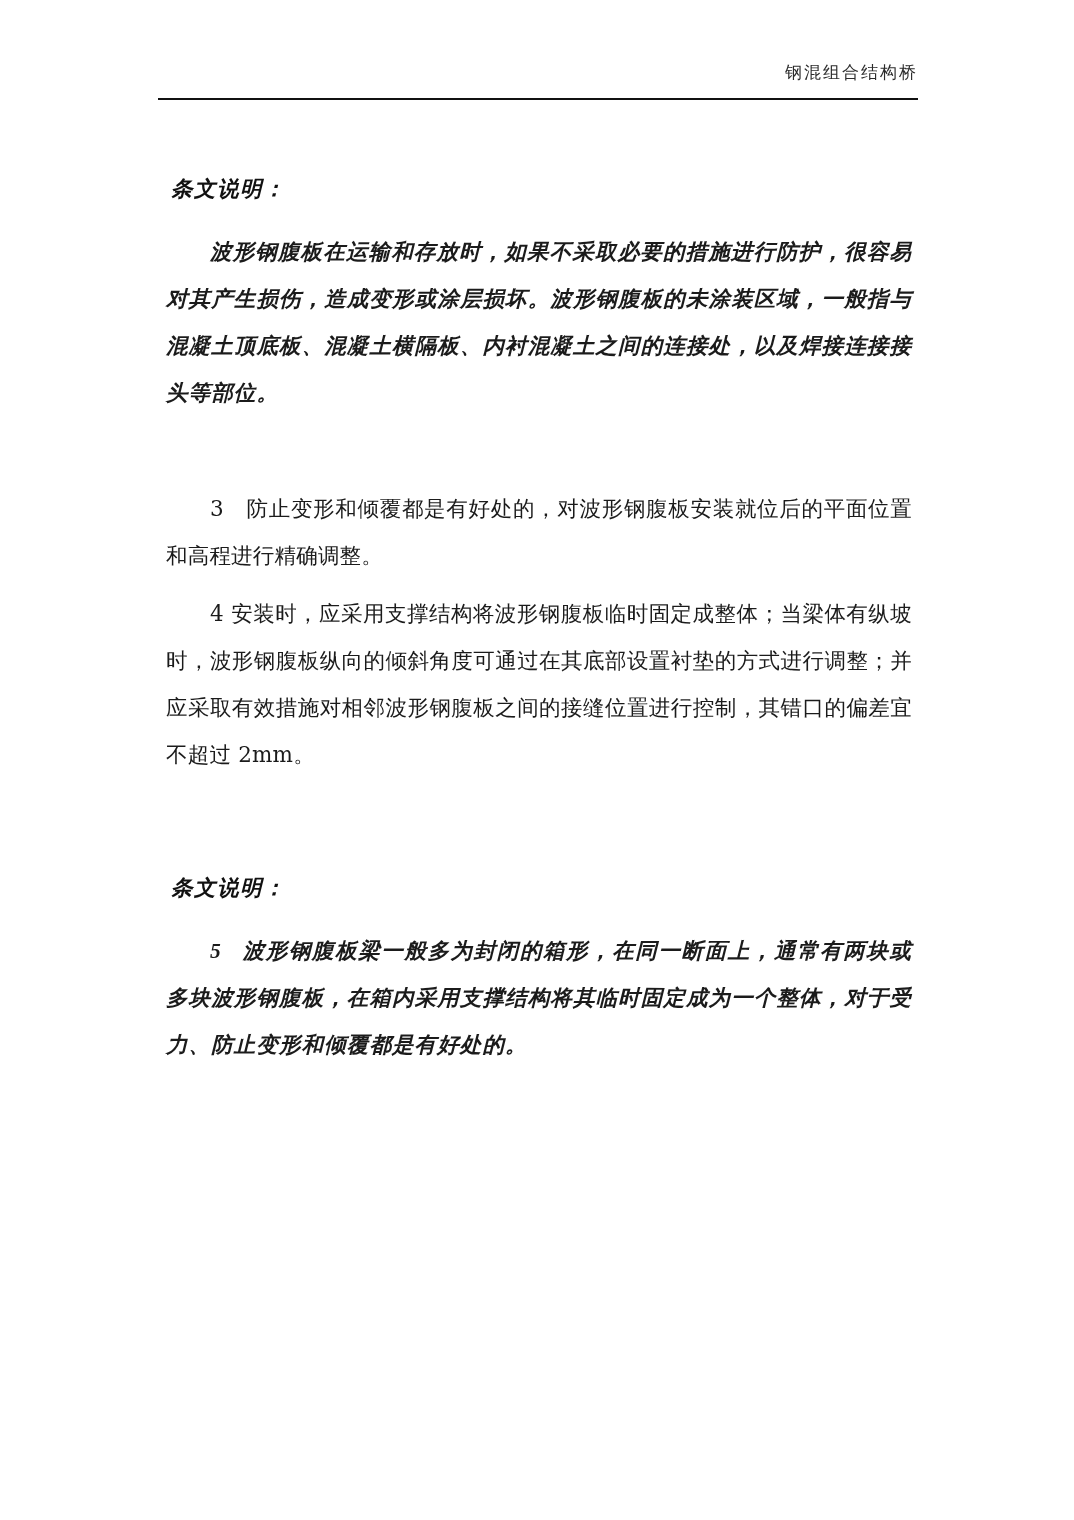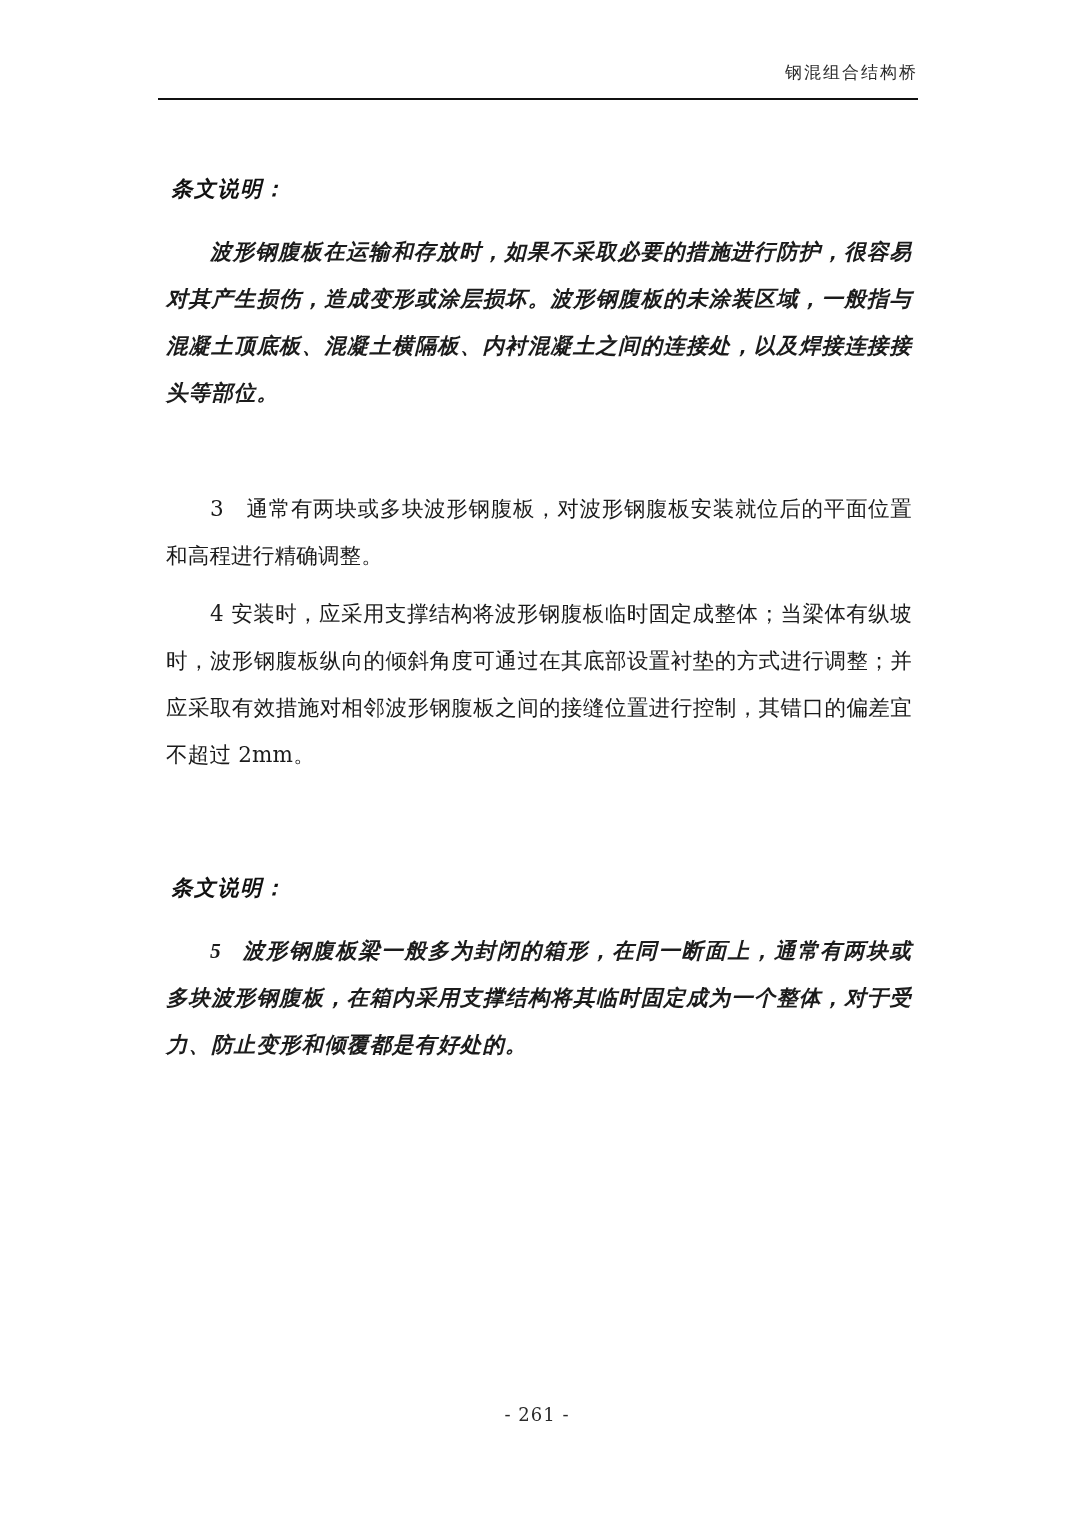--- a/index.html
+++ b/index.html
@@ -130,32 +130,29 @@
   <div class="content">
 
     <p class="kai-heading ind0">条文说明：</p>
     <p class="p kai ind2">波形钢腹板在运输和存放时，如果不采取必要的措施进行防护，很容易对其产生损伤，造成变形或涂层损坏。波形钢腹板的未涂装区域，一般指与混凝土顶底板、混凝土横隔板、内衬混凝土之间的连接处，以及焊接连接接头等部位。</p>
 
     <div class="gap-l"></div>
 
 
 
 
-    <p class="p song ind2"><span>3</span>&nbsp;&nbsp;&nbsp;<span>通常有两块或多块波形钢腹板，对波形钢腹板安装就位后的平面位置和高程进行精确调整。</span></p>
+    <p class="p song ind2"><span>3</span>&nbsp;&nbsp;&nbsp;<span>防止变形和倾覆都是有好处的，对波形钢腹板安装就位后的平面位置和高程进行精确调整。</span></p>
 
     <p class="p song ind2"><span>4</span>&nbsp;<span>安装时，应采用支撑结构将波形钢腹板临时固定成整体；当梁体有纵坡时，波形钢腹板纵向的倾斜角度可通过在其底部设置衬垫的方式进行调整；并应采取有效措施对相邻波形钢腹板之间的接缝位置进行控制，其错口的偏差宜不超过 2mm。</span></p>
 
 
     <div class="gap-xl"></div>
 
     <p class="kai-heading ind0">条文说明：</p>
 
 
 
     <p class="p kai ind2"><span>5</span>&nbsp;&nbsp;&nbsp;<span>波形钢腹板梁一般多为封闭的箱形，在同一断面上，通常有两块或多块波形钢腹板，在箱内采用支撑结构将其临时固定成为一个整体，对于受力、防止变形和倾覆都是有好处的。</span></p>
 
   </div>
 
-  <div class="footer">
-    <span class="page-number">- 261 -</span>
-  </div>
 
 </div>
 
 </body></html>

